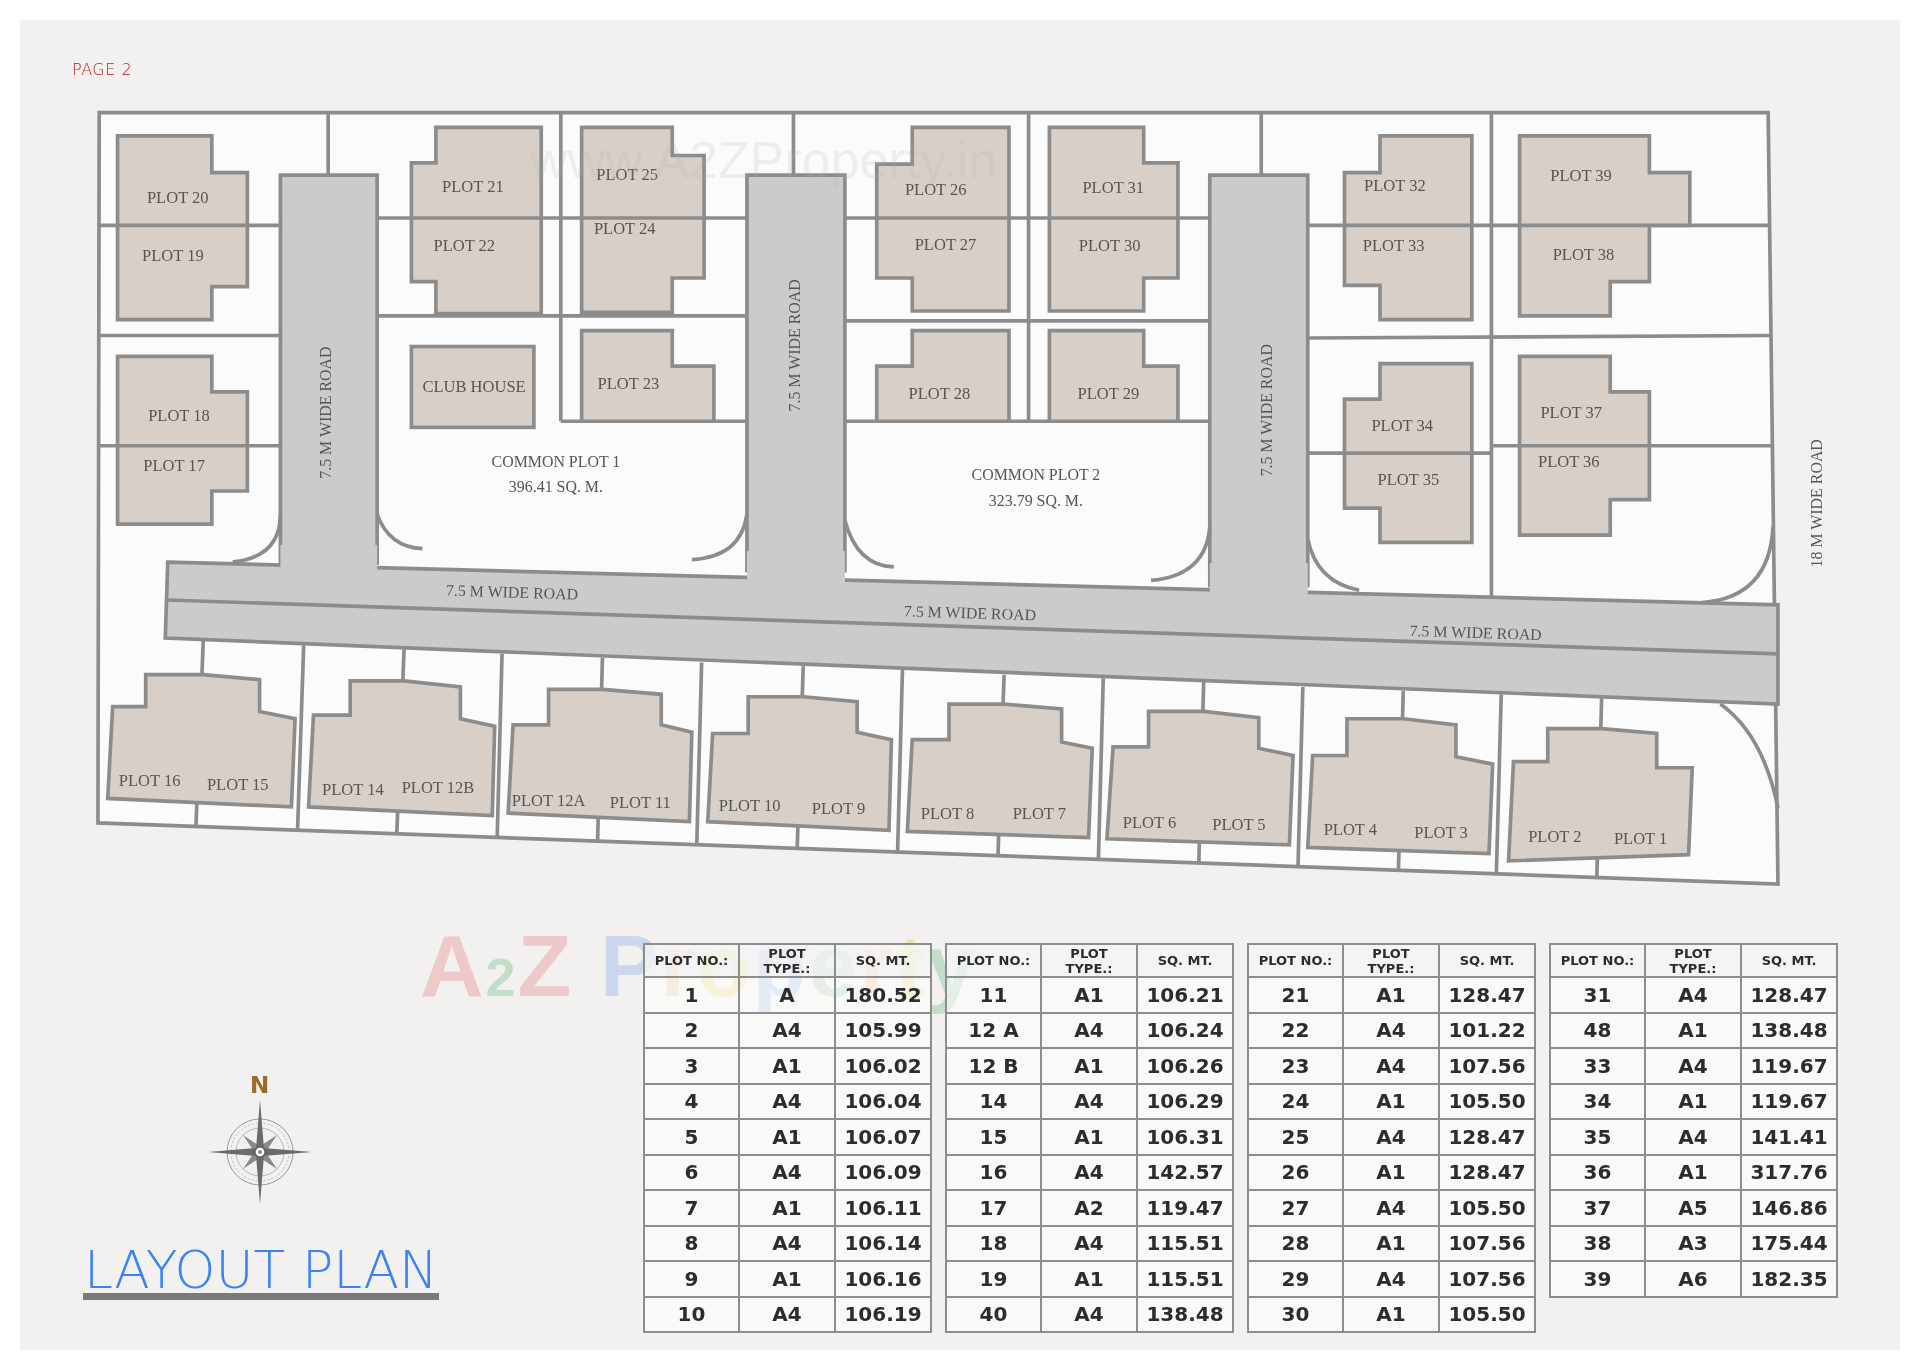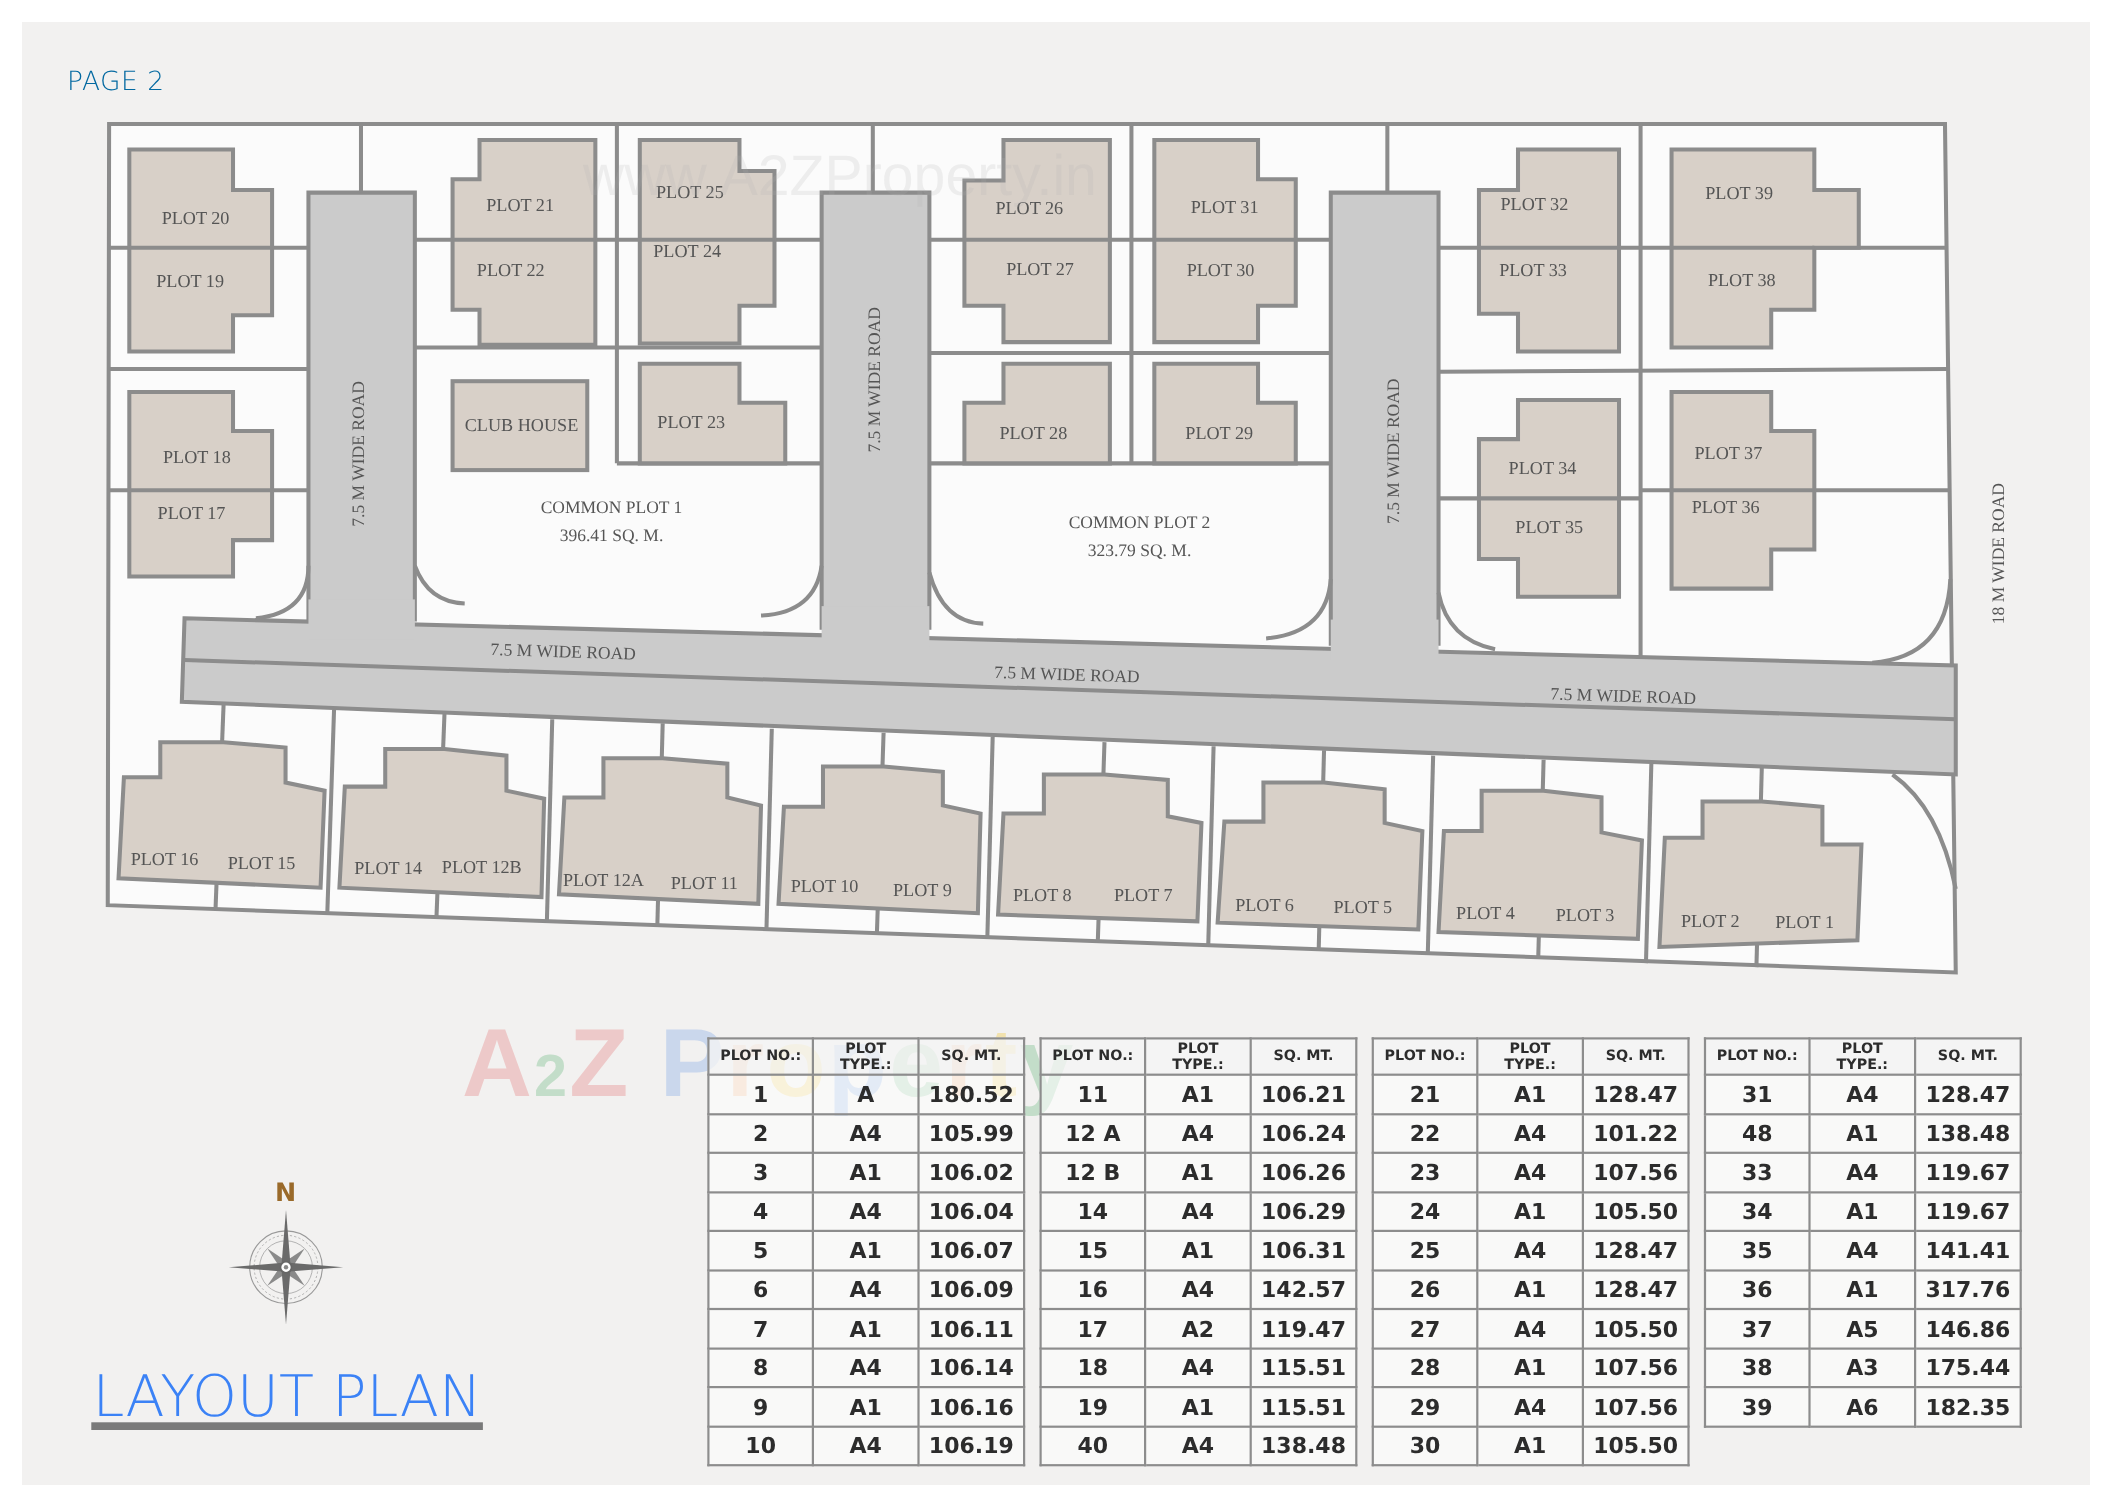--- a/index.html
+++ b/index.html
@@ -1,18 +1,18 @@
 <!DOCTYPE html>
 <html><head>
 <meta charset="utf-8">
 <style>
   html, body { margin: 0; padding: 0; background: #ffffff; }
   body { width: 1920px; height: 1369px; position: relative; overflow: hidden; font-family: "Liberation Sans", sans-serif; }
   .card { position: absolute; left: 20px; top: 20px; width: 1880px; height: 1330px; background: #f2f1f0; }
-  .page-label { position: absolute; left: 61px; top: 60px; font-size: 24px; color: #0369a1; letter-spacing: 0.5px; font-family: "DejaVu Sans", sans-serif; font-weight: 300; }
+  .page-label { position: absolute; left: 72px; top: 60px; font-size: 16px; color: #b91c1c; letter-spacing: 0.5px; font-family: "DejaVu Sans", sans-serif; font-weight: 300; }
   svg.map { position: absolute; left: 0; top: 0; }
   .map text { font-family: "Liberation Serif", serif; fill: #555; }
   .watermark-top { position: absolute; left: 530px; top: 130px; font-size: 52px; color: rgba(180,180,180,0.18); font-family: "Liberation Sans", sans-serif; }
   .watermark-logo { position: absolute; left: 420px; top: 915px; font-size: 88px; font-weight: bold; font-family: Liberation Sans, sans-serif; letter-spacing: 2px; opacity: 0.45; }
   .wm-a { color: #e89a9a; } .wm-2 { color: #8cc79a; font-size: 54px; } .wm-z { color: #e89a9a; }
   .wm-p { color: #9ab8e8; } .wm-r { color: #f2b07a; } .wm-o { color: #f2d060; } .wm-p2 { color: #8ab0e8; } .wm-e { color: #8cc79a; } .wm-r2{color:#f2b07a;} .wm-t{color:#f2d060;} .wm-y{color:#8cc79a;}
   .tbl { position: absolute; top: 943px; border-collapse: collapse; font-family: "DejaVu Sans", sans-serif; background: rgba(255,255,255,0.55); }
   .tbl th, .tbl td { border: 2.5px solid #8d8d8d; text-align: center; color: #2c2c2c; }
   .tbl th { height: 31px; font-size: 13px; font-weight: bold; background: rgba(240,240,240,0.5); padding: 0 4px; }
   .tbl td { height: 31.5px; font-size: 20px; font-weight: bold; }

